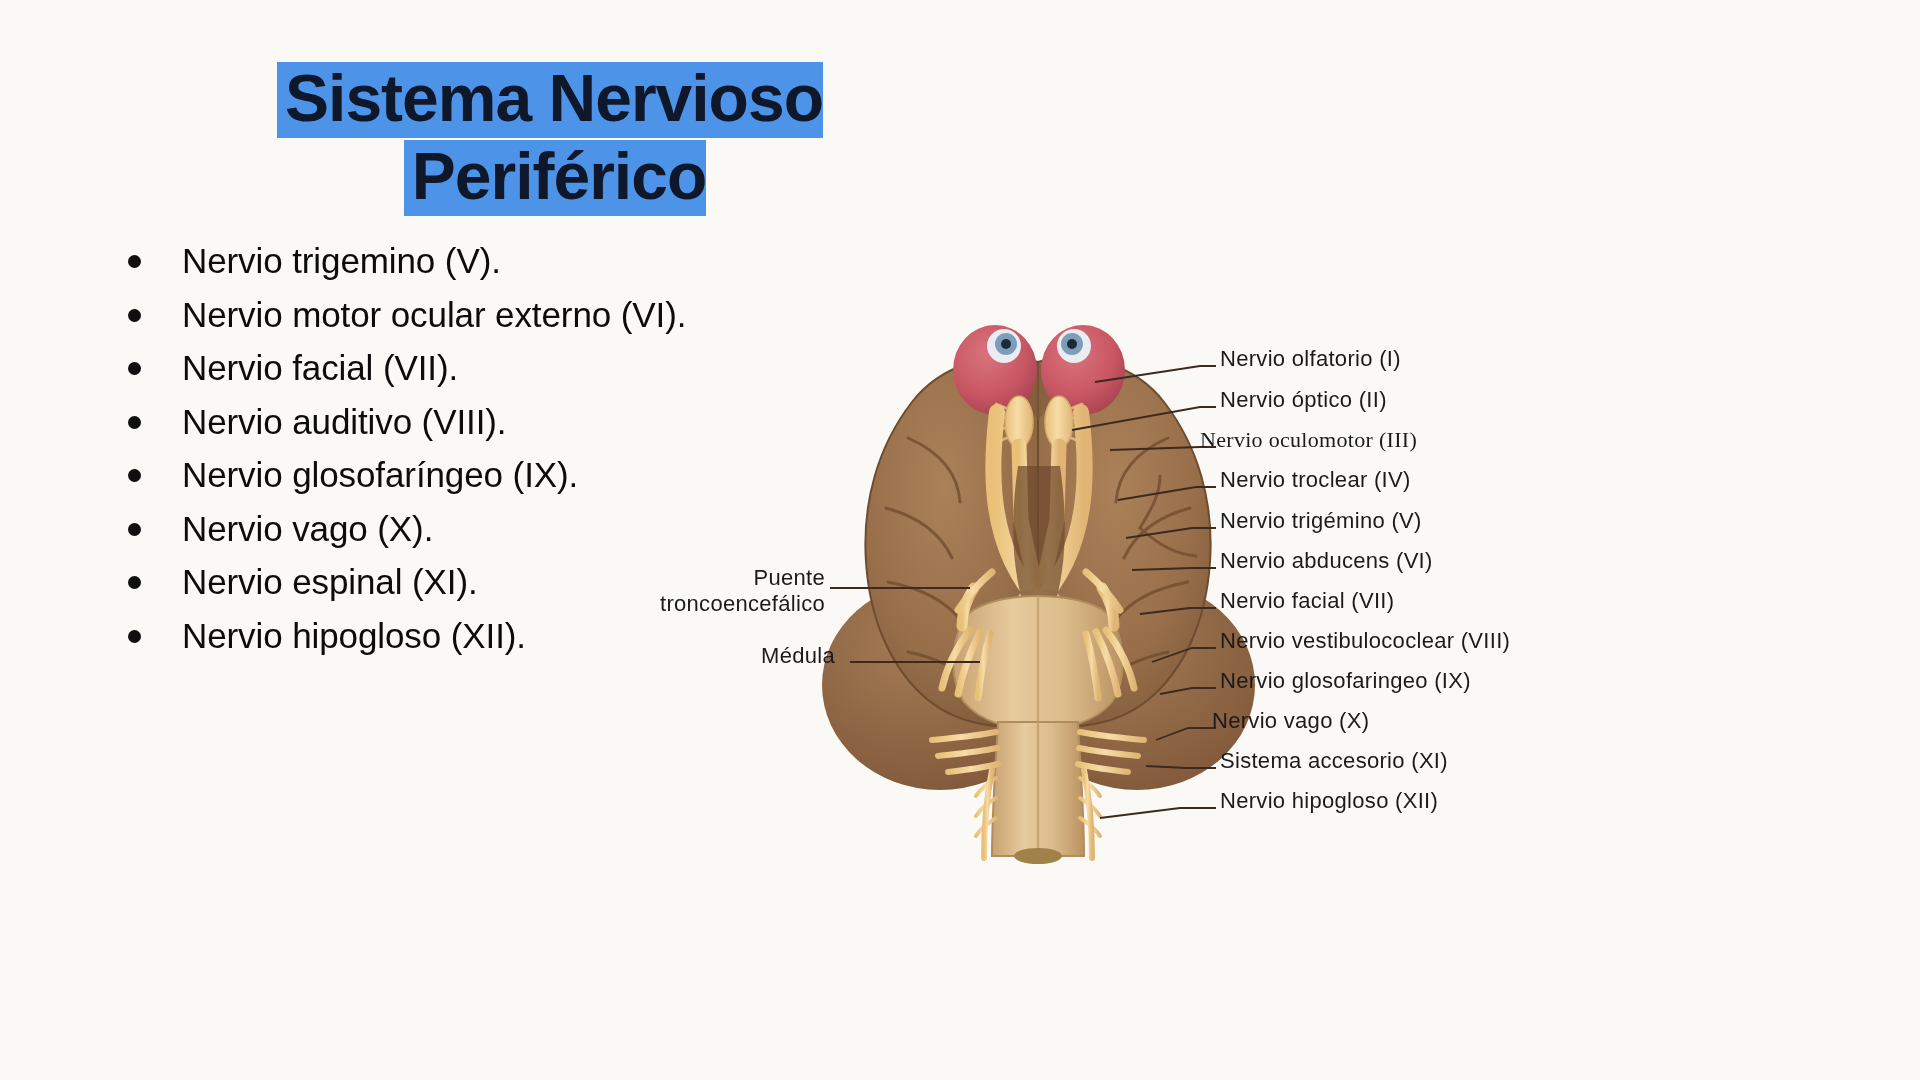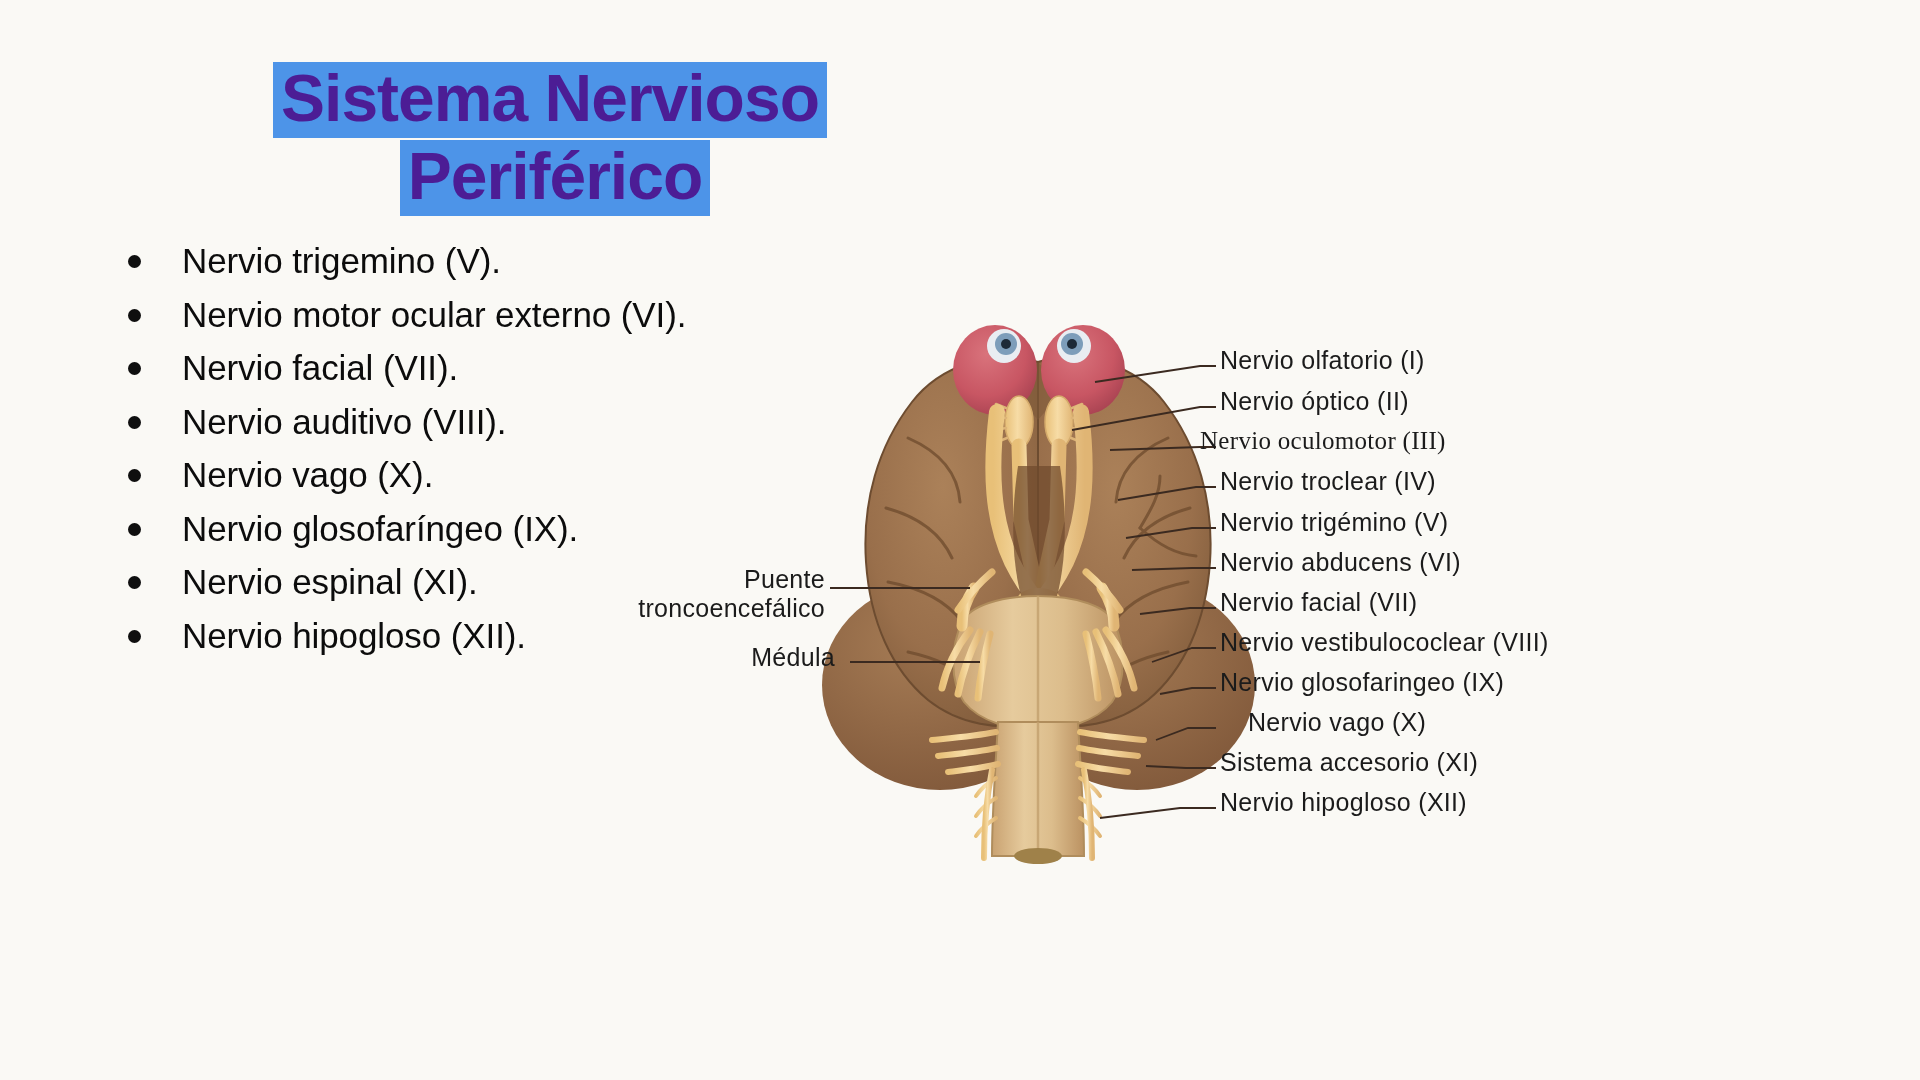--- a/index.html
+++ b/index.html
@@ -13,23 +13,23 @@
 
   
   .title-block{
     position:absolute; left:175px; top:62px; width:760px;
     text-align:center;
   }
   .title-line{
     display:inline-block;
     font-size:66px; line-height:1.06;
     font-weight:bold;
-    color:#4c1d95;
+    color:#0f172a;
     letter-spacing:-1px;
-    padding:2px 8px 4px 8px;
+    padding:2px 0 4px 8px;
   }
   .title-line.l1{ margin-left:-10px; }
   .title-line.l2{ margin-top:2px; }
 
   
   .bullets{ position:absolute; left:128px; top:238px; width:820px; }
   .bullet-row{
     display:flex; align-items:flex-start;
     margin-bottom:7px;
   }
@@ -43,21 +43,21 @@
     color:#0c0c0c; letter-spacing:-0.1px;
     white-space:nowrap;
   }
 
   
   .diagram{ position:absolute; left:640px; top:270px; width:1280px; height:620px; }
   .diagram svg{ display:block; }
 
   .lbl{
     position:absolute;
-    font-size:25px;
+    font-size:22px;
     color:#1b1b1b;
     letter-spacing:0.3px;
     white-space:nowrap;
     font-weight:300;
   }
   .lbl-left{ text-align:right; }
   .lbl-left .lbl-l2{ display:block; }
 </style>
 </head>
 <body>
@@ -81,25 +81,25 @@
     <div class="bullet-row">
       <span class="bullet-dot"></span>
       <span class="bullet-text">Nervio facial (VII).</span>
     </div>
     <div class="bullet-row">
       <span class="bullet-dot"></span>
       <span class="bullet-text">Nervio auditivo (VIII).</span>
     </div>
     <div class="bullet-row">
       <span class="bullet-dot"></span>
+      <span class="bullet-text">Nervio glosofaríngeo (IX).</span>
+    </div>
+    <div class="bullet-row">
+      <span class="bullet-dot"></span>
       <span class="bullet-text">Nervio vago (X).</span>
-    </div>
-    <div class="bullet-row">
-      <span class="bullet-dot"></span>
-      <span class="bullet-text">Nervio glosofaríngeo (IX).</span>
     </div>
     <div class="bullet-row">
       <span class="bullet-dot"></span>
       <span class="bullet-text">Nervio espinal (XI).</span>
     </div>
     <div class="bullet-row">
       <span class="bullet-dot"></span>
       <span class="bullet-text">Nervio hipogloso (XII).</span>
     </div>
   </div>
@@ -290,21 +290,21 @@
 
     <div class="lbl" style="left:580px; top:76px;">Nervio olfatorio (I)</div>
     <div class="lbl" style="left:580px; top:117px;">Nervio óptico (II)</div>
     <div class="lbl" style="left:560px; top:157px;font-family:Liberation Serif, serif;">Nervio oculomotor (III)</div>
     <div class="lbl" style="left:580px; top:197px;">Nervio troclear (IV)</div>
     <div class="lbl" style="left:580px; top:238px;">Nervio trigémino (V)</div>
     <div class="lbl" style="left:580px; top:278px;">Nervio abducens (VI)</div>
     <div class="lbl" style="left:580px; top:318px;">Nervio facial (VII)</div>
     <div class="lbl" style="left:580px; top:358px;">Nervio vestibulococlear (VIII)</div>
     <div class="lbl" style="left:580px; top:398px;text-align:center;">Nervio glosofaringeo (IX)</div>
-    <div class="lbl" style="left:608px; top:438px;text-align:center;">Nervio vago (X)</div>
+    <div class="lbl" style="left:572px; top:438px;text-align:center;">Nervio vago (X)</div>
     <div class="lbl" style="left:580px; top:478px;">Sistema accesorio (XI)</div>
     <div class="lbl" style="left:580px; top:518px;">Nervio hipogloso (XII)</div>
 
     <div class="lbl lbl-left" style="left:-10px; top:295px; width:195px;">
       <span>Puente</span>
       <span class="lbl-l2">troncoencefálico</span>
     </div>
     <div class="lbl lbl-left" style="left:30px; top:373px; width:165px;">
       <span>Médula</span>
     </div>

